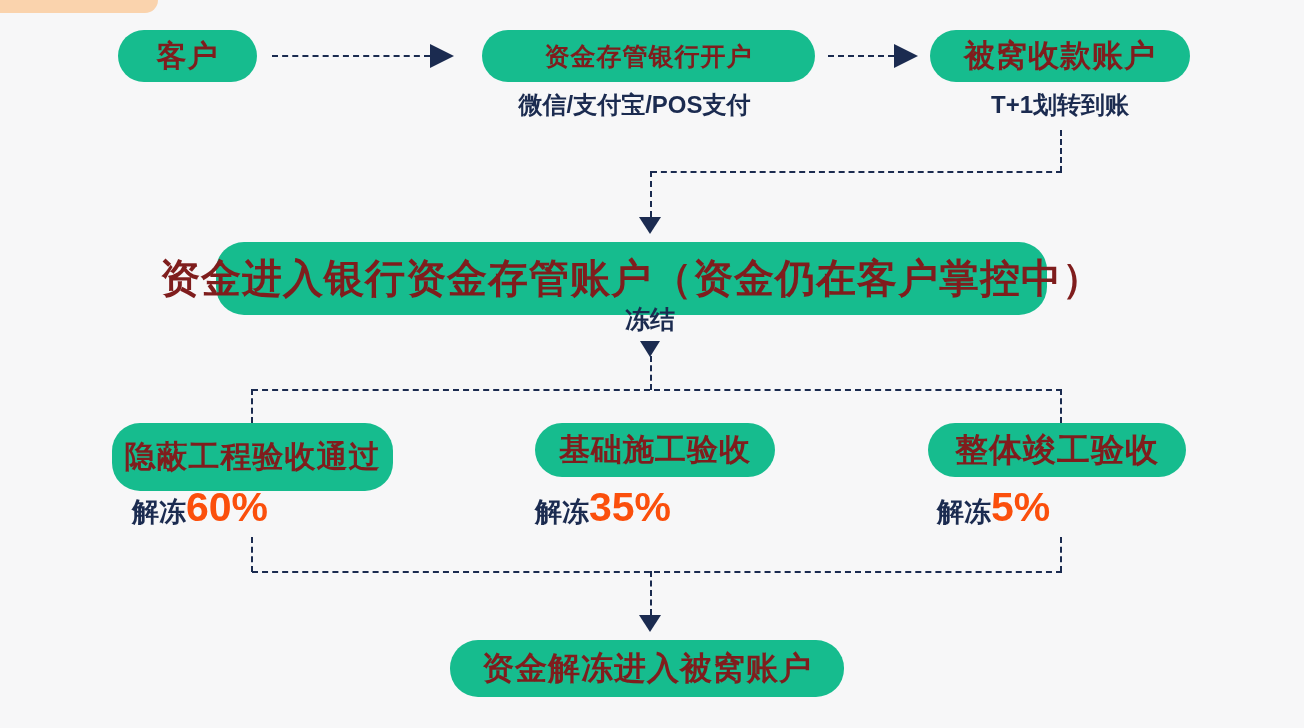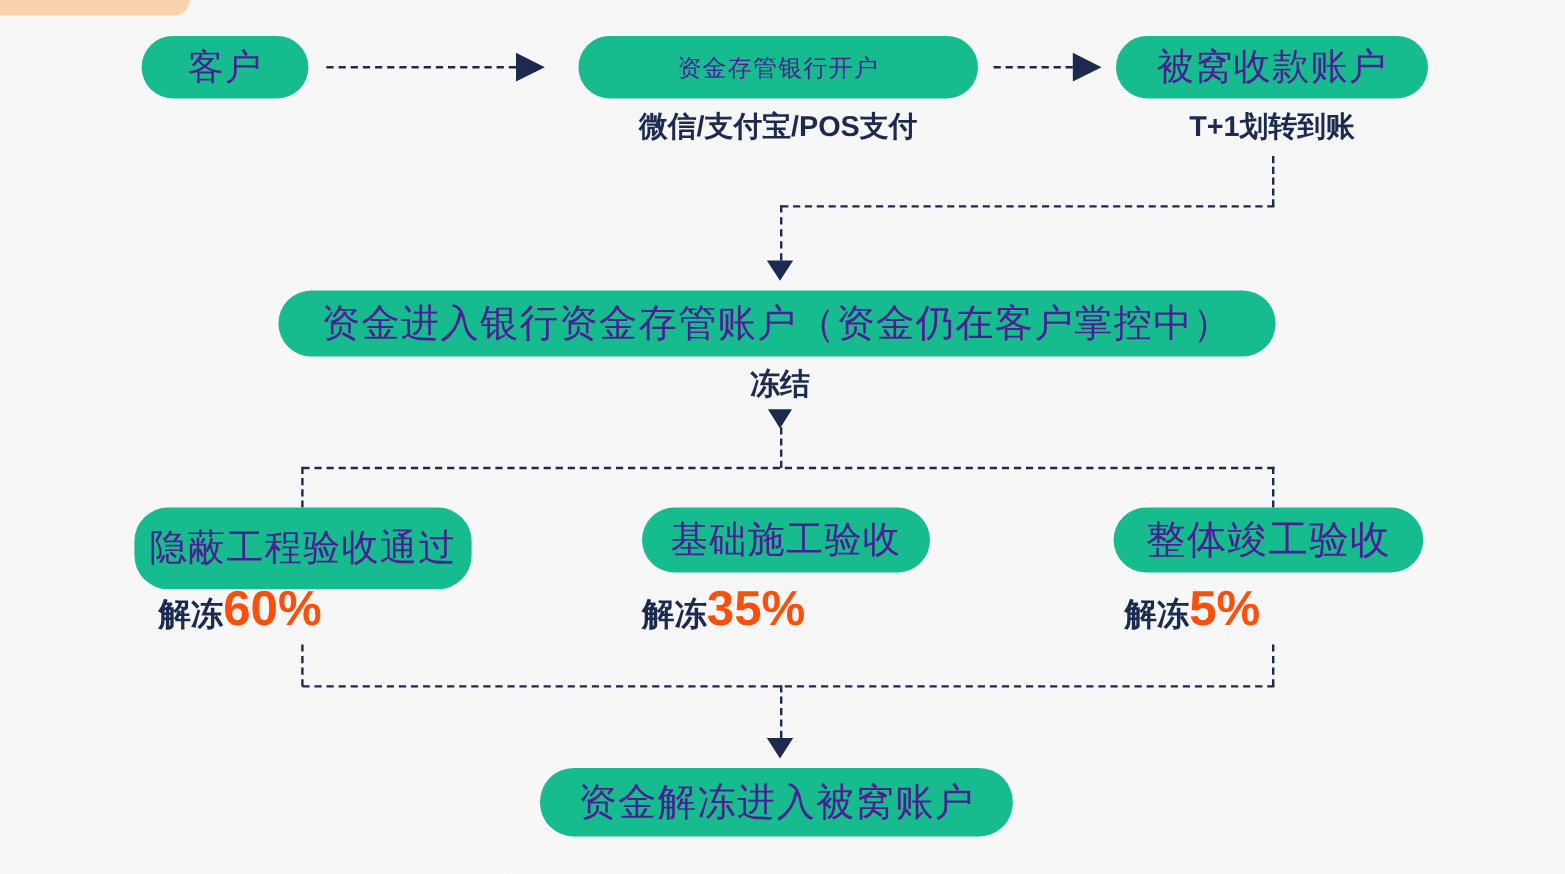--- a/index.html
+++ b/index.html
@@ -21,22 +21,22 @@
     overflow:hidden;
   }
   .deco{
     position:absolute;left:0;top:0;width:158px;height:13px;
     background:var(--peach);
     border-radius:0 0 18px 0;
   }
   .pill{
     position:absolute;
     background:var(--green);
-    color:#4c1d95;
-    font-weight:normal;
+    color:#7f1d1d;
+    font-weight:bold;
     display:flex;align-items:center;justify-content:center;
     border-radius:28px;
     white-space:nowrap;
     letter-spacing:1px;
   }
   .note{
     position:absolute;
     color:var(--navy);
     font-weight:bold;
     font-size:24px;
@@ -67,23 +67,23 @@
     white-space:nowrap;
   }
   .unfreeze .prefix{
     color:var(--navy);font-weight:bold;font-size:27px;
   }
   .unfreeze .pct{
     color:var(--orange);font-weight:bold;font-size:41px;
   }
   
   .n-customer{left:118px;top:30px;width:139px;height:52px;font-size:30px;}
-  .n-bank{left:482px;top:30px;width:333px;height:52px;font-size:20px;}
+  .n-bank{left:482px;top:30px;width:333px;height:52px;font-size:25px;}
   .n-receive{left:930px;top:30px;width:260px;height:52px;font-size:31px;}
-  .n-custody{left:232px;top:242px;width:831px;height:55px;font-size:32px;}
+  .n-custody{left:216px;top:242px;width:831px;height:73px;font-size:40px;}
   .n-stage1{left:112px;top:423px;width:281px;height:68px;font-size:31px;}
   .n-stage2{left:535px;top:423px;width:240px;height:54px;font-size:31px;}
   .n-stage3{left:928px;top:423px;width:258px;height:54px;font-size:33px;}
   .n-final{left:450px;top:640px;width:394px;height:57px;font-size:32px;}
 </style>
 </head>
 <body>
 
 <div class="canvas">
 
@@ -94,21 +94,21 @@
   <div class="hline" style="left:272px;top:55px;width:158px;"></div>
   <div class="arrow-right" style="left:430px;top:44px;"></div>
 
   <div class="pill n-bank">资金存管银行开户</div>
 
   <div class="hline" style="left:828px;top:55px;width:66px;"></div>
   <div class="arrow-right" style="left:894px;top:44px;"></div>
 
   <div class="pill n-receive">被窝收款账户</div>
 
-  <div class="note" style="left:482px;top:90px;width:333px;height:30px;">微信/支付宝/POS支付</div>
+  <div class="note" style="left:468px;top:90px;width:333px;height:30px;">微信/支付宝/POS支付</div>
   <div class="note" style="left:930px;top:90px;width:260px;height:30px;">T+1划转到账</div>
 
   <div class="vline" style="left:1060px;top:130px;height:42px;"></div>
   <div class="hline" style="left:651px;top:171px;width:411px;"></div>
   <div class="vline" style="left:650px;top:171px;height:46px;"></div>
   <div class="arrow-down" style="left:639px;top:217px;"></div>
 
   <div class="pill n-custody">资金进入银行资金存管账户（资金仍在客户掌控中）</div>
 
   <div class="note" style="left:550px;top:303px;width:200px;height:32px;font-size:25px;">冻结</div>

